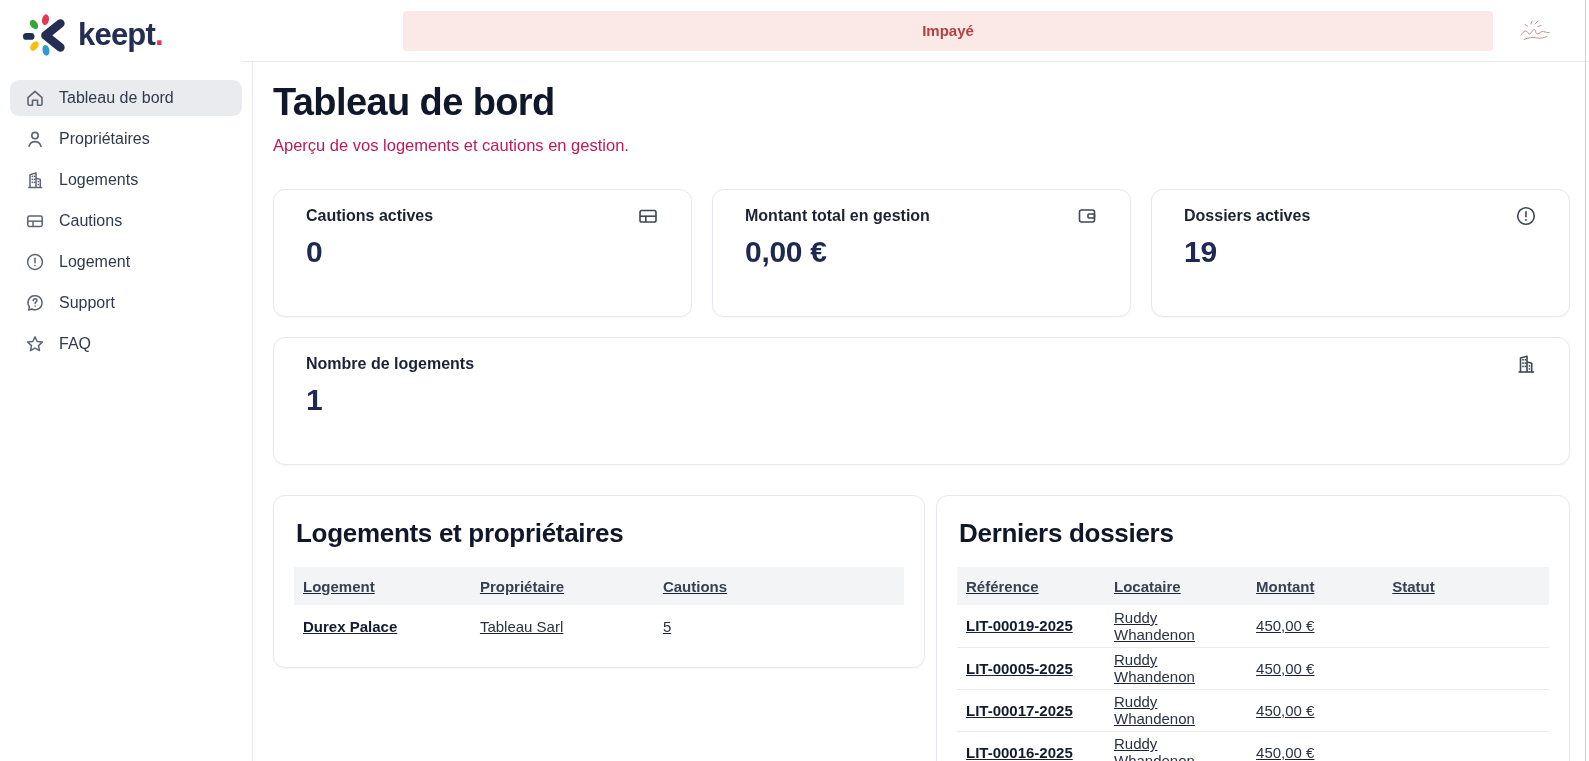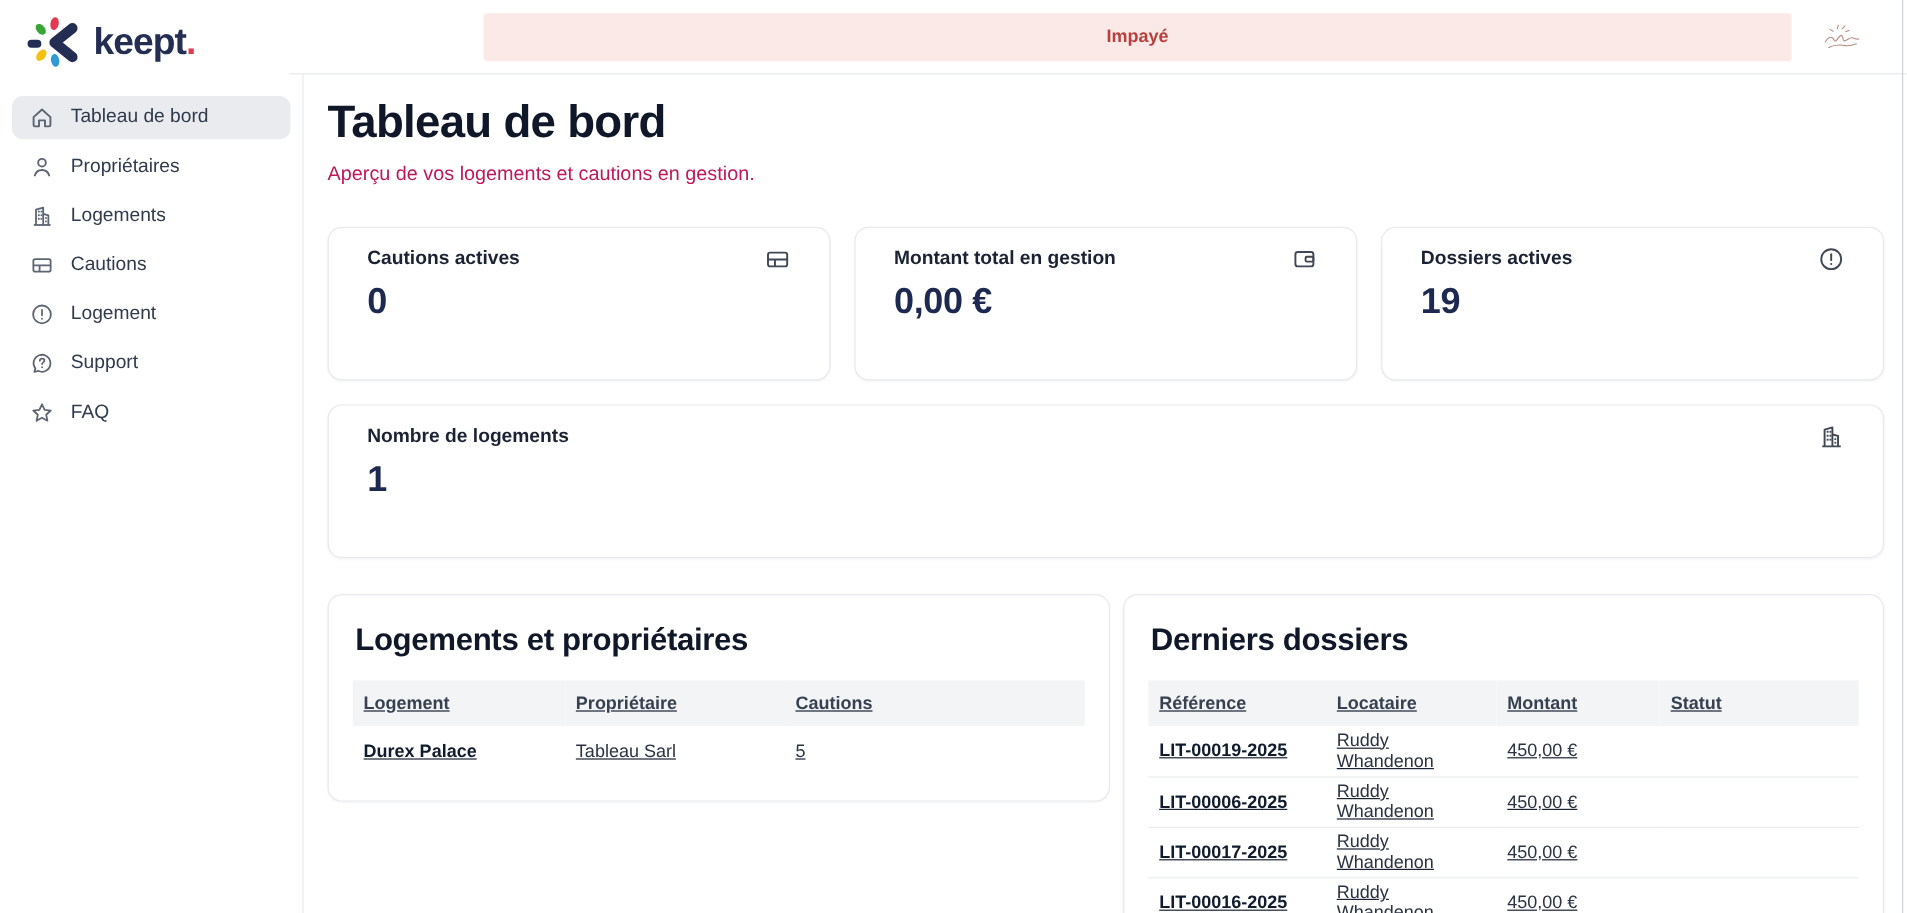--- a/index.html
+++ b/index.html
@@ -303,21 +303,21 @@
           </tr>
         </thead>
         <tbody>
           <tr>
             <td class="cell-strong">LIT-00019-2025</td>
             <td>Ruddy Whandenon</td>
             <td>450,00 €</td>
             <td></td>
           </tr>
           <tr>
-            <td class="cell-strong">LIT-00006-2025</td>
+            <td class="cell-strong">LIT-00005-2025</td>
             <td>Ruddy Whandenon</td>
             <td>450,00 €</td>
             <td></td>
           </tr>
           <tr>
             <td class="cell-strong">LIT-00017-2025</td>
             <td>Ruddy Whandenon</td>
             <td>450,00 €</td>
             <td></td>
           </tr>

